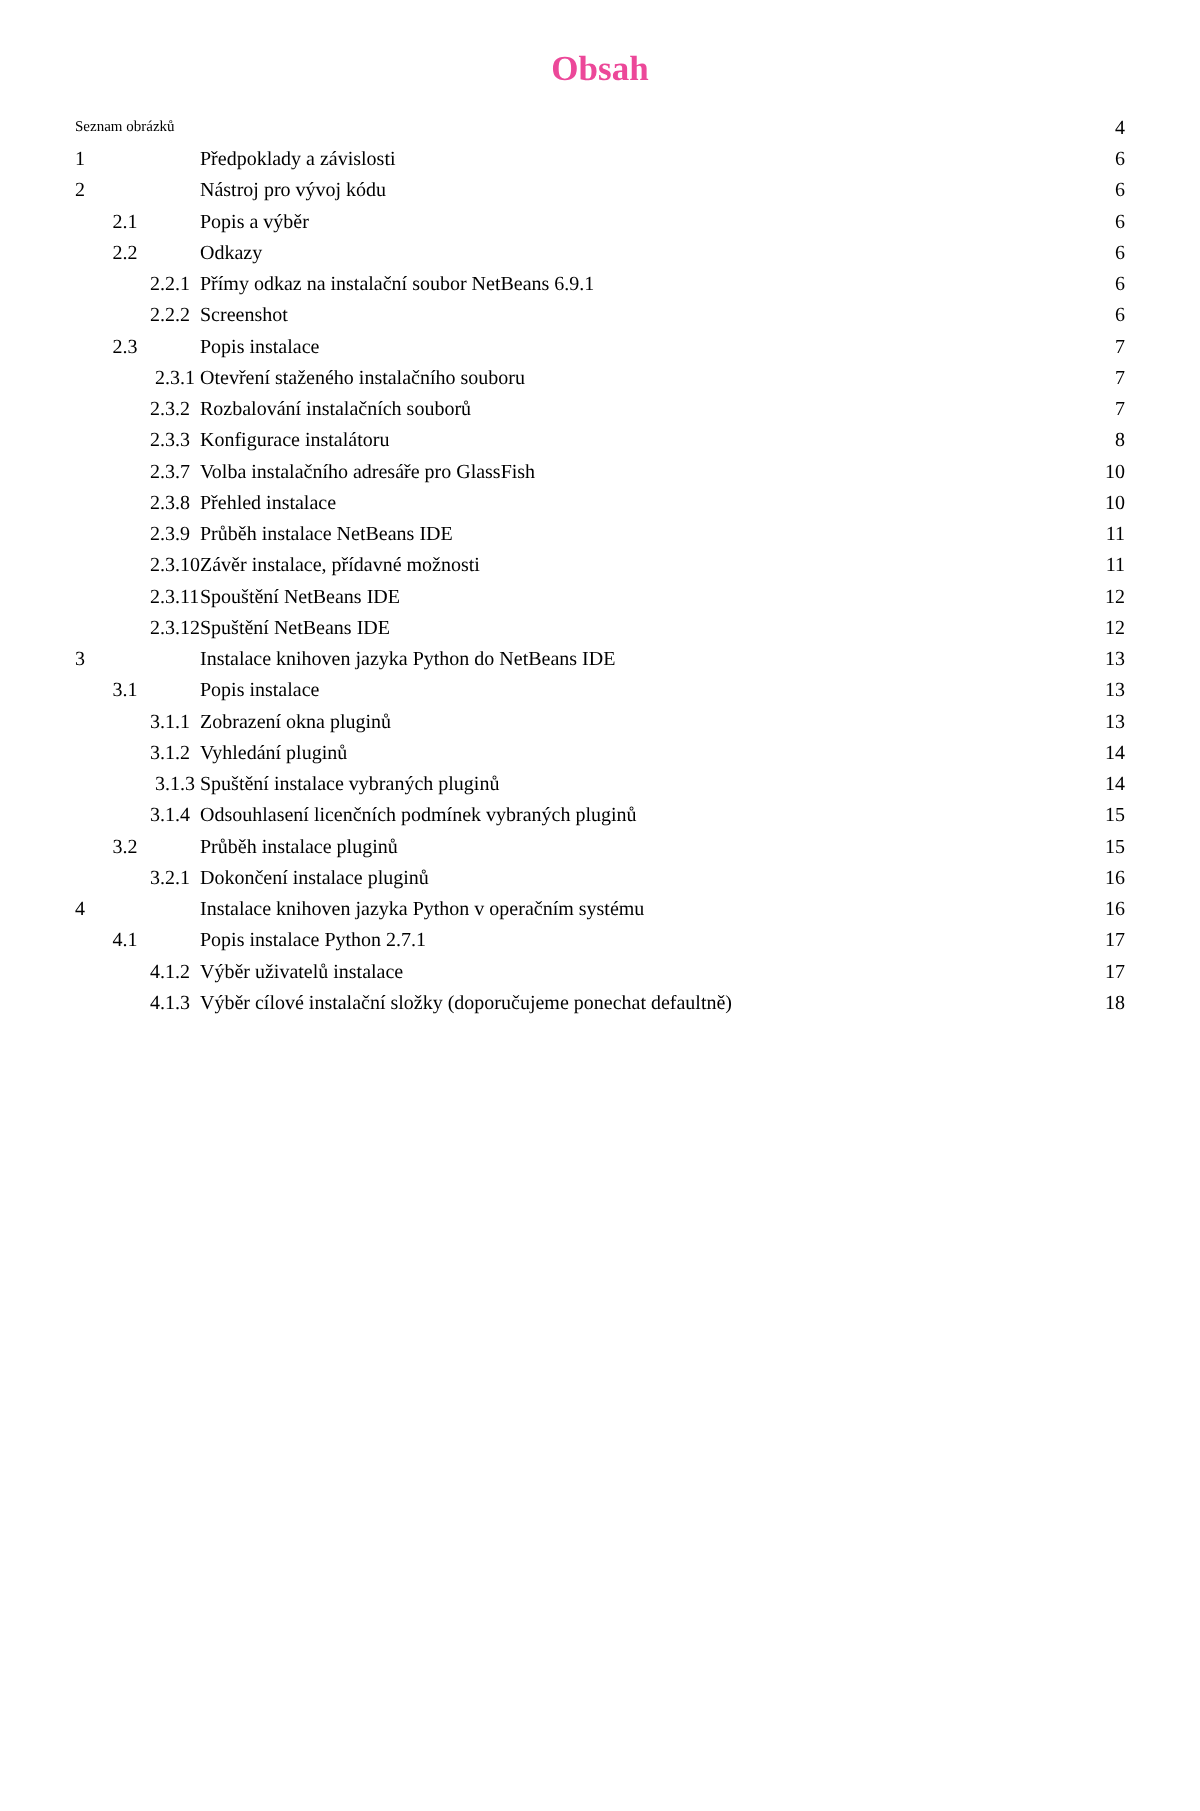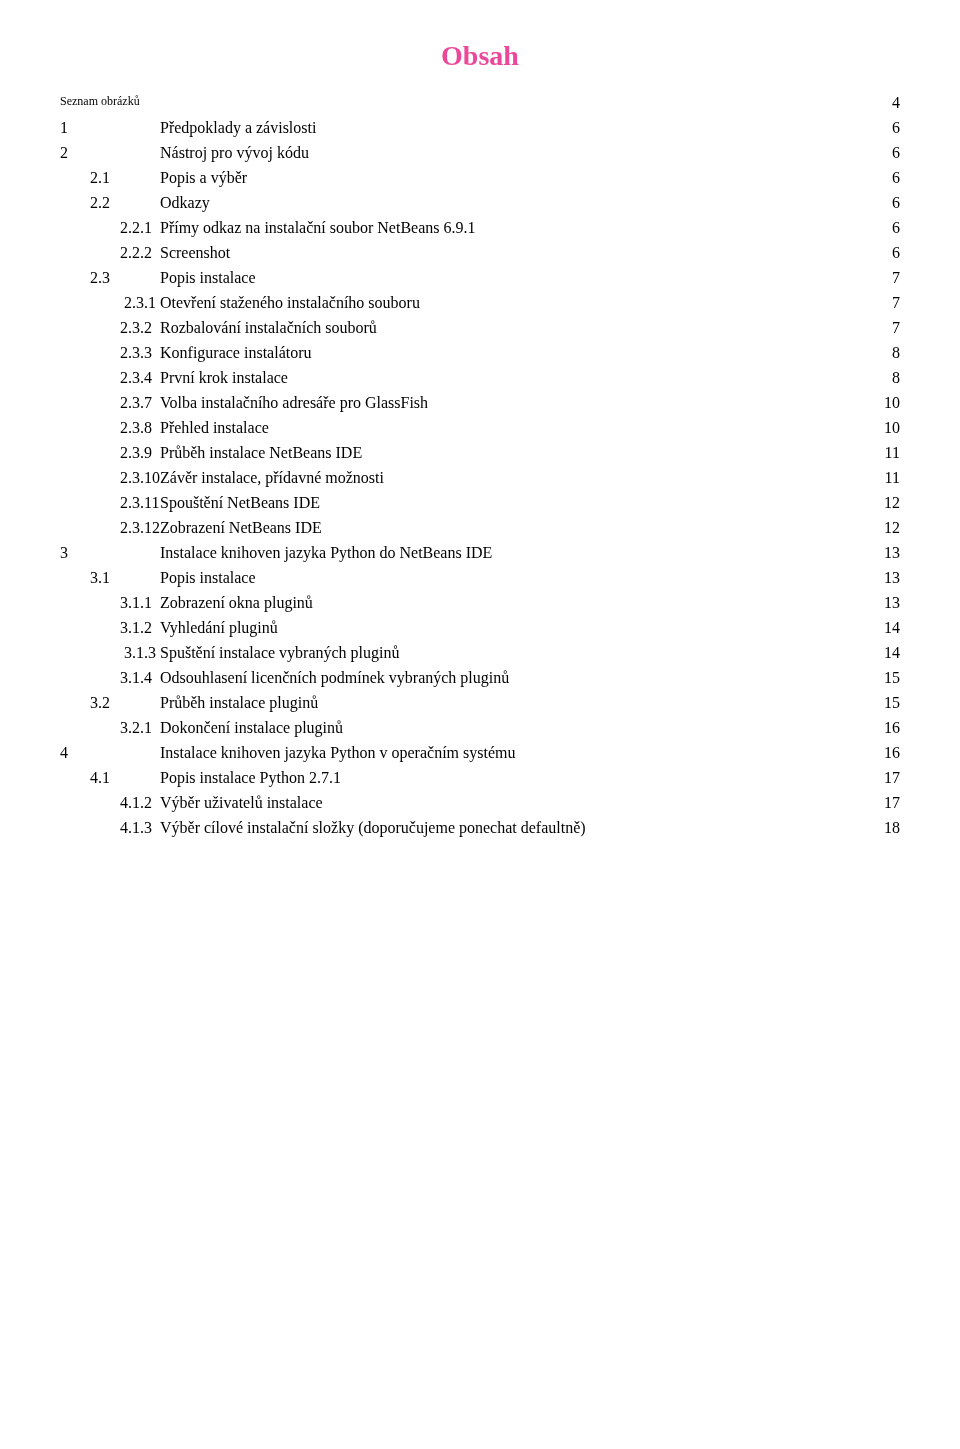--- a/index.html
+++ b/index.html
@@ -106,25 +106,20 @@
         <td class="num-col" style="padding-left:60px; white-space:nowrap;">2.3.2</td>
         <td class="label-col">Rozbalování instalačních souborů</td>
         <td class="page-col">7</td>
       </tr>
       <tr class="toc-row">
         <td class="num-col" style="padding-left:60px; white-space:nowrap;">2.3.3</td>
         <td class="label-col">Konfigurace instalátoru</td>
         <td class="page-col">8</td>
       </tr>
       <tr class="toc-row">
-        <td class="num-col" style="padding-left:60px; white-space:nowrap;">2.3.4</td>
-        <td class="label-col">První krok instalace</td>
-        <td class="page-col">8</td>
-      </tr>
-      <tr class="toc-row">
         <td class="num-col" style="padding-left:60px; white-space:nowrap;">2.3.7</td>
         <td class="label-col">Volba instalačního adresáře pro GlassFish</td>
         <td class="page-col">10</td>
       </tr>
       <tr class="toc-row">
         <td class="num-col" style="padding-left:60px; white-space:nowrap;">2.3.8</td>
         <td class="label-col">Přehled instalace</td>
         <td class="page-col">10</td>
       </tr>
       <tr class="toc-row">
@@ -137,21 +132,21 @@
         <td class="label-col">Závěr instalace, přídavné možnosti</td>
         <td class="page-col">11</td>
       </tr>
       <tr class="toc-row">
         <td class="num-col" style="padding-left:60px; white-space:nowrap;">2.3.11</td>
         <td class="label-col">Spouštění NetBeans IDE</td>
         <td class="page-col">12</td>
       </tr>
       <tr class="toc-row">
         <td class="num-col" style="padding-left:60px; white-space:nowrap;">2.3.12</td>
-        <td class="label-col">Zobrazení NetBeans IDE</td>
+        <td class="label-col">Spuštění NetBeans IDE</td>
         <td class="page-col">12</td>
       </tr>
       <tr class="toc-row">
         <td class="num-col" style="padding-left:0px; white-space:nowrap;">3</td>
         <td class="label-col">Instalace knihoven jazyka Python do NetBeans IDE</td>
         <td class="page-col">13</td>
       </tr>
       <tr class="toc-row">
         <td class="num-col" style="padding-left:30px; white-space:nowrap;">3.1</td>
         <td class="label-col">Popis instalace</td>

